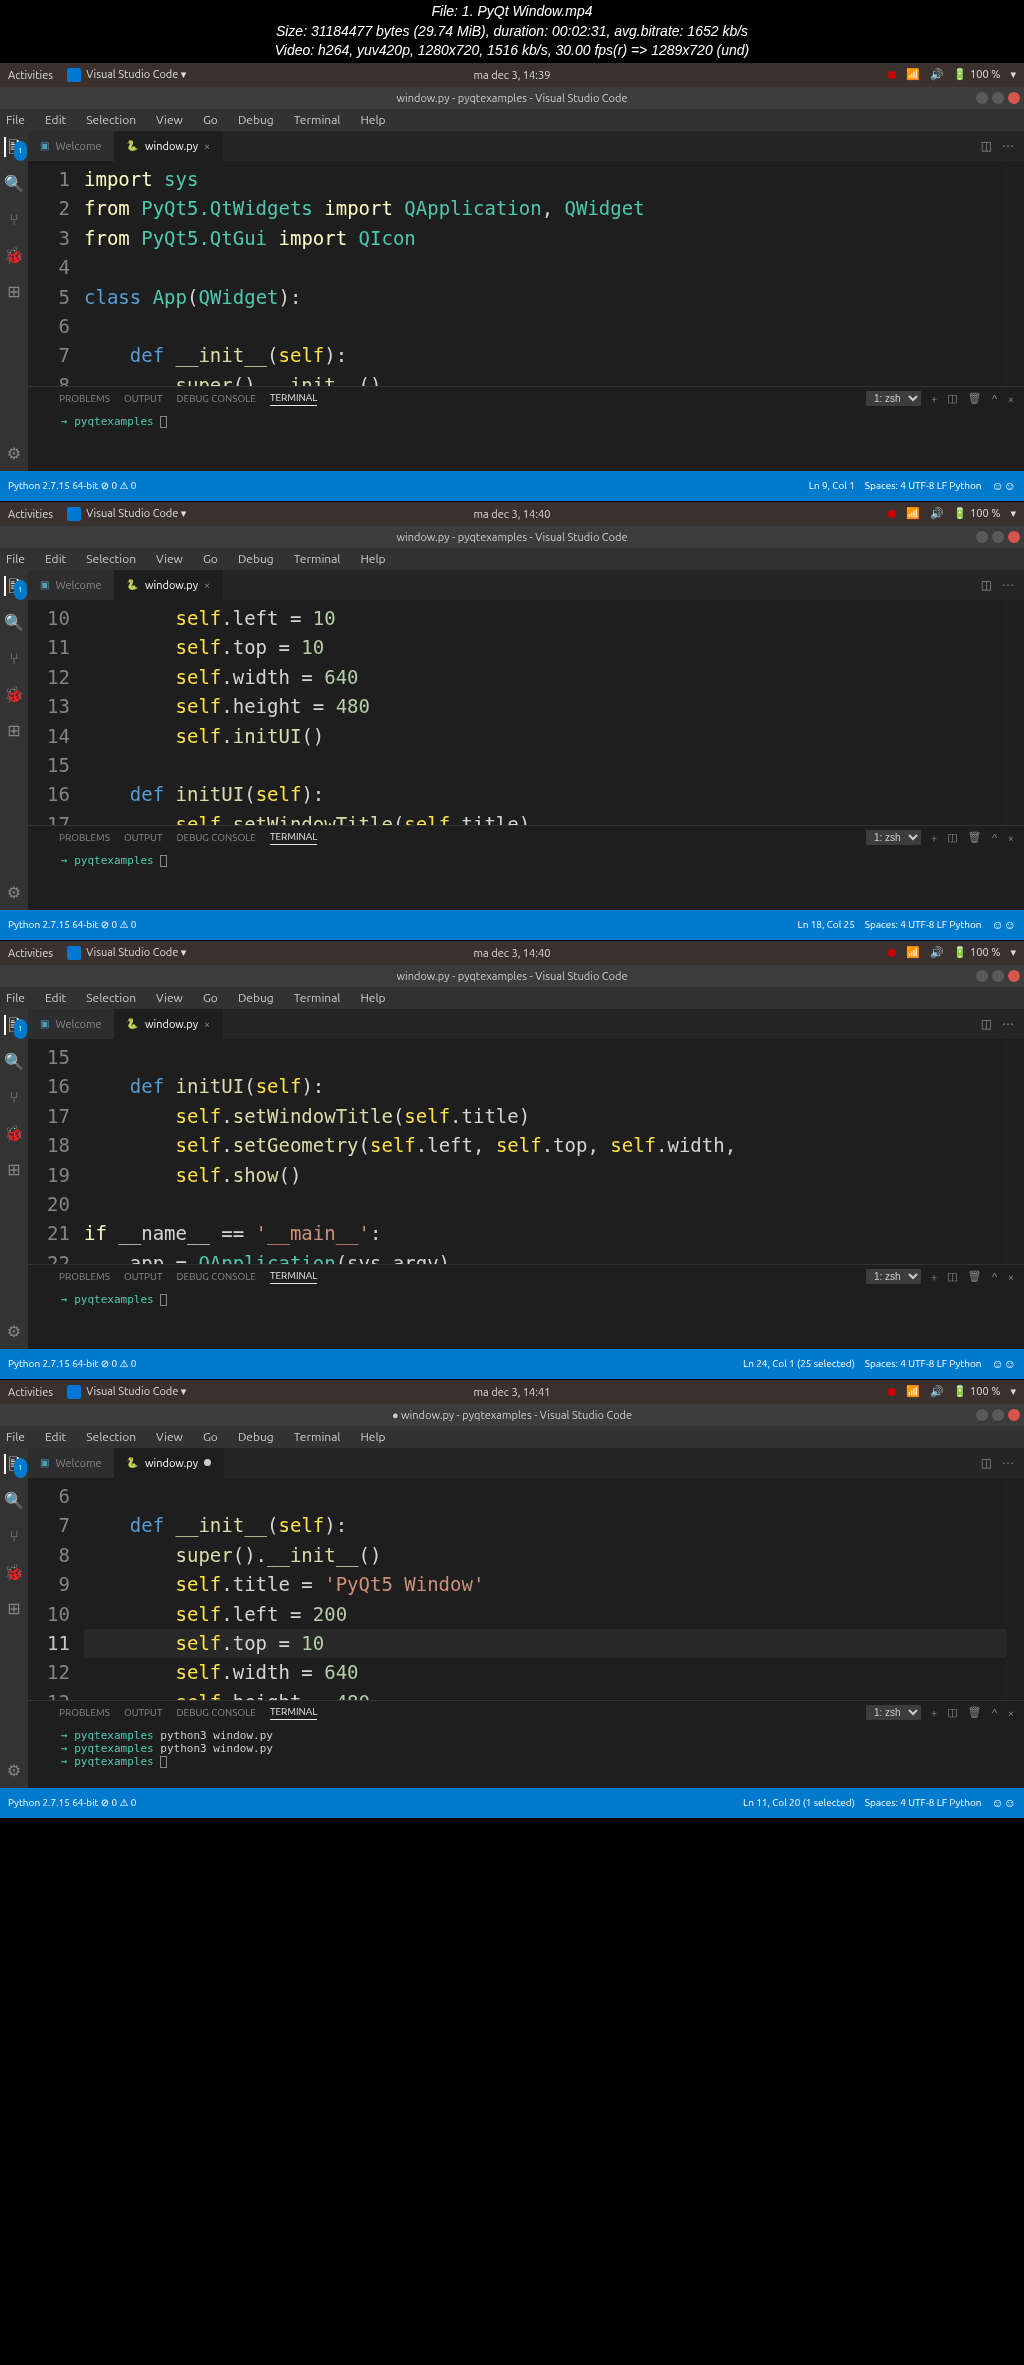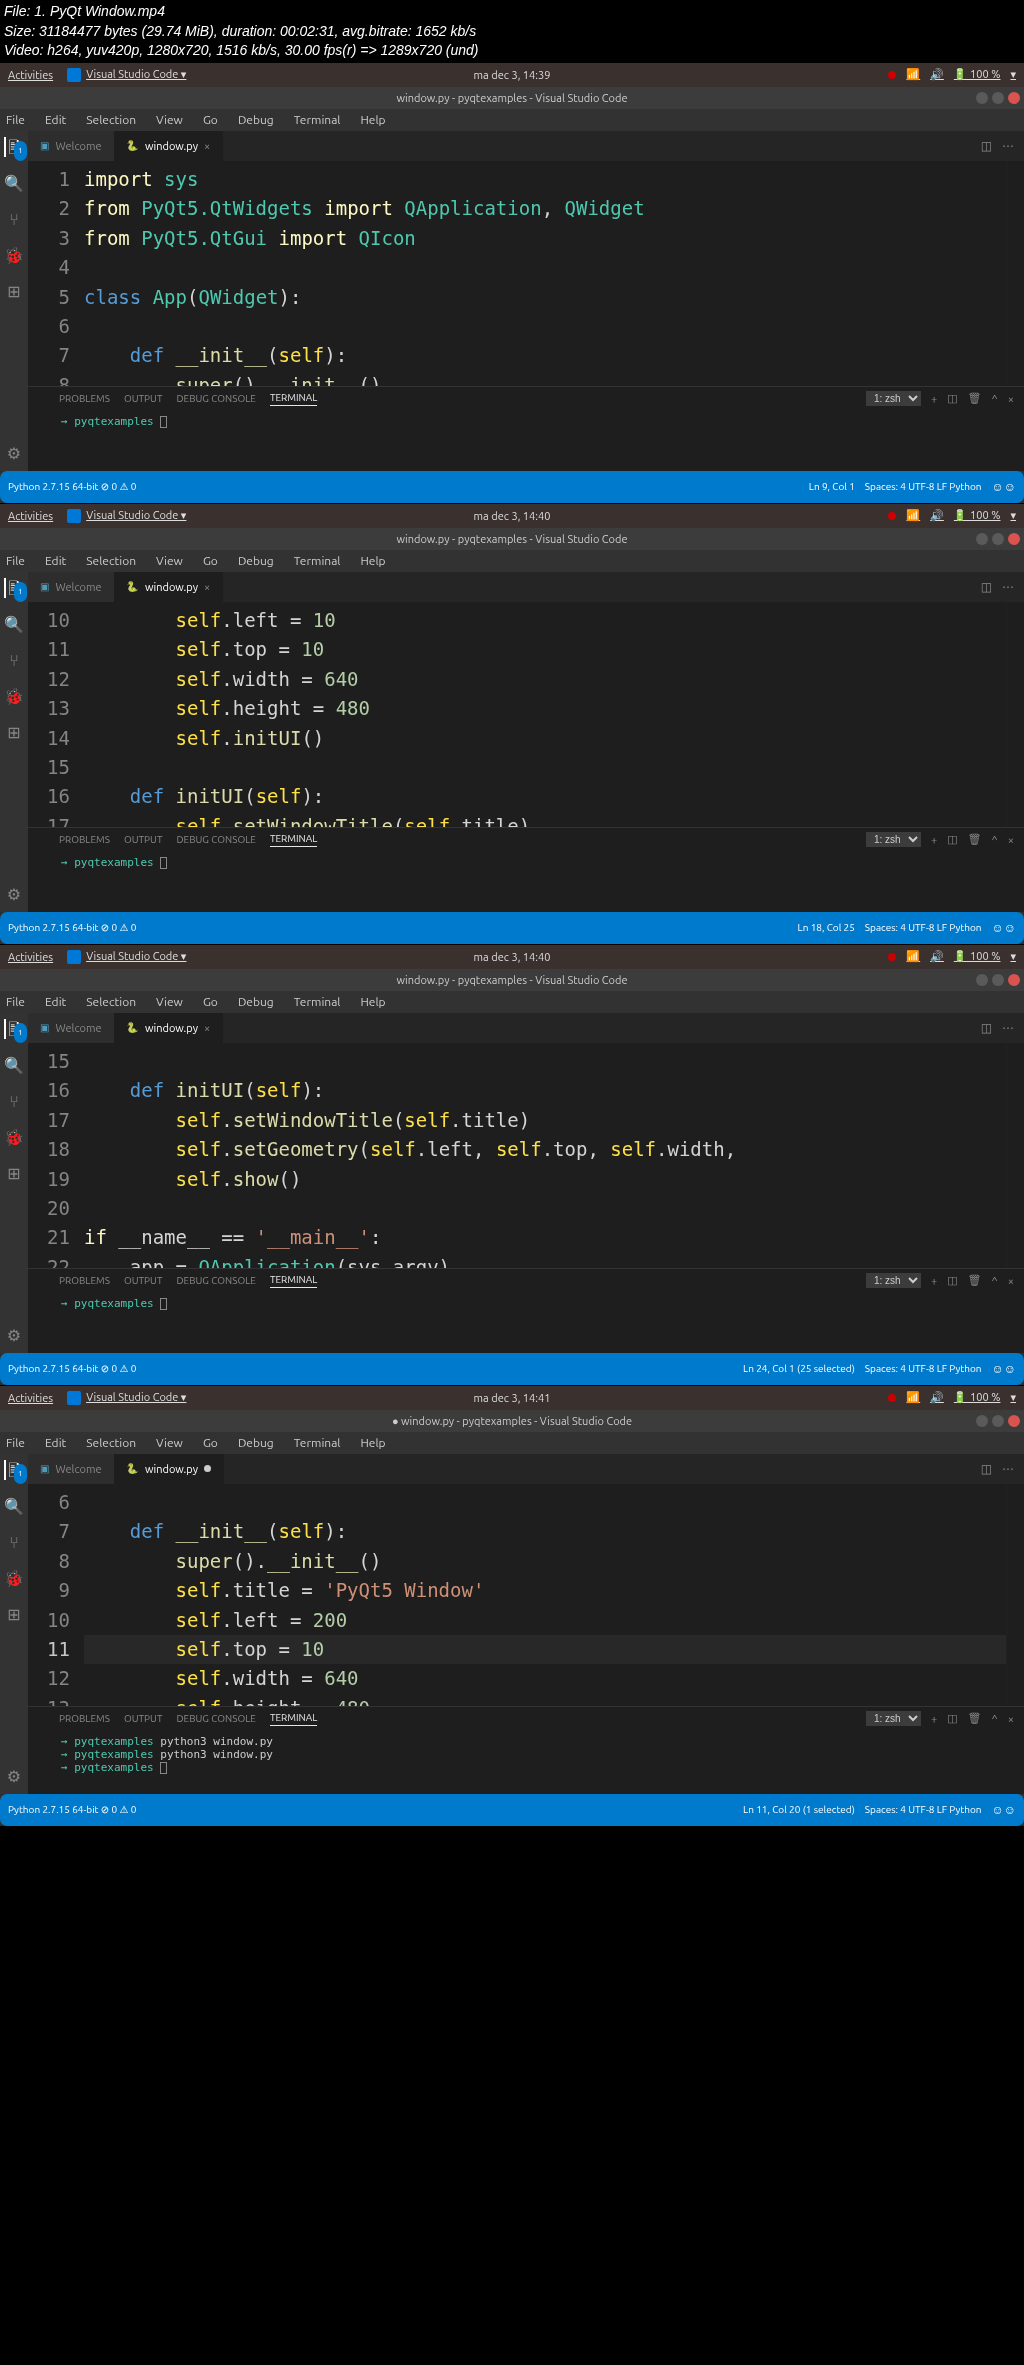--- a/index.html
+++ b/index.html
@@ -1,21 +1,21 @@
 <!DOCTYPE html>
 <html><head>
 <meta charset="utf-8">
 <style>
 * { margin: 0; padding: 0; box-sizing: border-box; }
 body { background: #000; font-family: "Ubuntu", "Segoe UI", Arial, sans-serif; font-size: 13px; color: #ccc; width: 1024px; }
-.file-info { background: #000; color: #fff; font-family: Arial, sans-serif; font-size: 14px; font-style: italic; padding: 2px 4px; line-height: 1.4; }
+.file-info { background: #000; color: #fff; font-family: Arial, sans-serif; font-size: 14px; font-style: italic; padding: 2px 4px; line-height: 1.4; text-align: center; }
 
 .frame { width: 100%; background: #2e2e2e; position: relative; }
 
-.gnome-bar { background: #3a312f; height: 24px; display: flex; align-items: center; padding: 0 8px; color: #ddd; font-size: 11px; position: relative; text-decoration: underline; }
+.gnome-bar { background: #3a312f; height: 24px; display: flex; align-items: center; padding: 0 8px; color: #ddd; font-size: 11px; position: relative; }
 .gnome-bar .activities { margin-right: 14px; }
 .gnome-bar .app-menu { display: flex; align-items: center; gap: 5px; }
 .gnome-bar .date { position: absolute; left: 50%; transform: translateX(-50%); }
 .gnome-bar .tray { margin-left: auto; display: flex; align-items: center; gap: 10px; }
 .gnome-bar .rec { width: 8px; height: 8px; background: #c00; border-radius: 50%; }
 .vscode-icon { width: 14px; height: 14px; background: #0078d7; border-radius: 2px; }
 
 .title-bar { background: #3c3c3c; height: 22px; display: flex; align-items: center; justify-content: center; color: #ccc; font-size: 11px; position: relative; }
 .title-bar .win-controls { position: absolute; right: 4px; display: flex; gap: 4px; }
 .wc { width: 12px; height: 12px; border-radius: 50%; }
@@ -65,21 +65,21 @@
 .panel-tabs .pt.active { color: #e7e7e7; border-bottom: 1px solid #e7e7e7; padding-bottom: 2px; }
 .panel-tabs .panel-right { margin-left: auto; display: flex; align-items: center; gap: 10px; color: #888; font-size: 11px; }
 .panel-tabs select { background: #3c3c3c; color: #ccc; border: none; font-size: 10px; padding: 1px 4px; }
 .terminal-body { padding: 4px 12px 20px; font-family: monospace; font-size: 11px; color: #4ec9b0; min-height: 60px; }
 .term-line { white-space: pre; }
 .term-arrow { color: #4ec9b0; }
 .term-path { color: #4ec9b0; }
 .term-cmd { color: #cccccc; }
 .term-cursor { display: inline-block; width: 7px; height: 12px; border: 1px solid #888; vertical-align: middle; }
 
-.status-bar { background: #007acc; height: 24px; display: flex; align-items: center; color: #fff; font-size: 10px; padding: 16px 8px; gap: 10px; border-radius: 7px; }
+.status-bar { background: #007acc; height: 30px; display: flex; align-items: center; color: #fff; font-size: 10px; padding: 4px 8px; gap: 10px; }
 .status-bar .right { margin-left: auto; display: flex; gap: 10px; align-items: center; }
 .status-bar .faces { font-size: 12px; }
 
 .separator { height: 1px; background: #000; }
 </style>
 </head>
 <body>
 
 <div class="file-info">
   <div>File: 1. PyQt Window.mp4</div>

